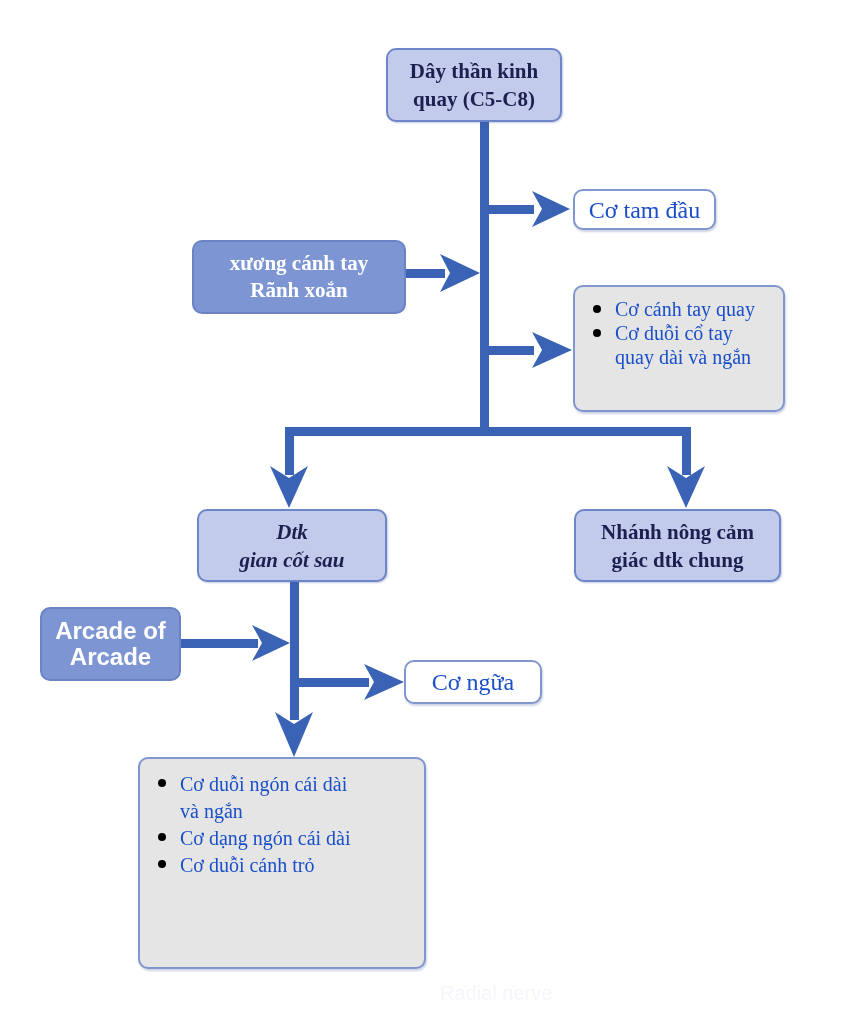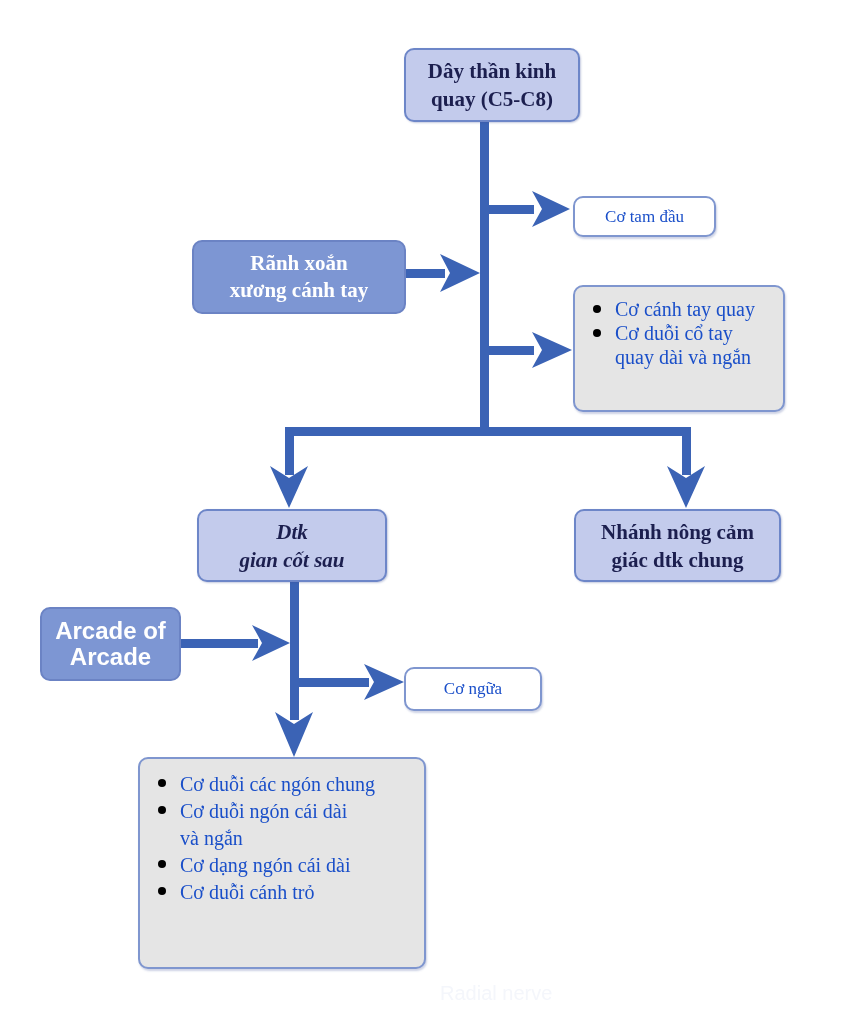--- a/index.html
+++ b/index.html
@@ -2,21 +2,21 @@
 <html><head>
   <meta charset="utf-8">
   <style>
     html, body { margin: 0; padding: 0; background: #ffffff; }
     body { width: 864px; height: 1023px; position: relative; overflow: hidden; font-family: "Liberation Serif", serif; }
     svg.lines { position: absolute; left: 0; top: 0; }
     .box { position: absolute; box-sizing: border-box; border-radius: 10px; display: flex; align-items: center; justify-content: center; text-align: center; }
     .light { background: #c3cbec; border: 2px solid #6d86c8; color: #1c1f4f; font-weight: bold; font-size: 21px; line-height: 28px; box-shadow: 1px 1px 2px rgba(60,80,150,0.3); }
     .dark { background: #7d96d3; border: 2px solid #6b83c4; color: #ffffff; font-weight: bold; font-size: 21px; line-height: 27px; }
     .dark.sans { font-family: "Liberation Sans", sans-serif; font-size: 24px; line-height: 26px; }
-    .white { background: #ffffff; border: 2px solid #7f96cf; color: #1a4fc9; font-size: 17px; line-height: 24px; box-shadow: 1px 2px 2px rgba(60,80,150,0.25); margin-top: 7px; }
+    .white { background: #ffffff; border: 2px solid #7f96cf; color: #1a4fc9; font-size: 24px; line-height: 24px; box-shadow: 1px 2px 2px rgba(60,80,150,0.25); }
     .list { position: absolute; box-sizing: border-box; background: #e5e5e5; border: 2px solid #7f96cf; border-radius: 10px; color: #1a4fc9; font-size: 20px; line-height: 24px; box-shadow: 1px 2px 2px rgba(60,80,150,0.25); }
     .list ul { margin: 0; padding: 0; list-style: none; }
     .list li { position: relative; padding-left: 30px; }
     .list li::before { content: ""; position: absolute; left: 8px; top: 8px; width: 8px; height: 8px; border-radius: 50%; background: #000; }
     .ghost { position: absolute; color: #f4f6fb; font-family: "Liberation Sans", sans-serif; font-size: 20px; }
   </style>
 </head>
 <body>
 
 <svg class="lines" width="864" height="1023">
@@ -43,35 +43,35 @@
 
     <rect x="180" y="639" width="78" height="9"></rect>
     <polygon points="252,625 290,643 252,661 262,643"></polygon>
 
     <rect x="294" y="678" width="75" height="9"></rect>
     <polygon points="364,664 404,682 364,700 374,682"></polygon>
     <polygon points="275,712 294,757 313,712 294,724"></polygon>
   </g>
 </svg>
 
-<div class="box light" style="left:404px;top:48px;width:176px;height:74px;">
+<div class="box light" style="left:386px;top:48px;width:176px;height:74px;">
   <div>
     <div>Dây thần kinh</div>
     <div>quay (C5-C8)</div>
   </div>
 </div>
 
 <div class="box white" style="left:573px;top:189px;width:143px;height:41px;">
   <span>Cơ tam đầu</span>
 </div>
 
 <div class="box dark" style="left:192px;top:240px;width:214px;height:74px;">
   <div>
+    <div>xương cánh tay</div>
     <div>Rãnh xoắn</div>
-    <div>xương cánh tay</div>
   </div>
 </div>
 
 <div class="list" style="left:573px;top:285px;width:212px;height:127px;padding:10px 8px 0 10px;">
   <ul>
     <li>Cơ cánh tay quay</li>
     <li>Cơ duỗi cổ tay quay dài và ngắn</li>
   </ul>
 </div>
 
@@ -95,20 +95,19 @@
     <div>Arcade</div>
   </div>
 </div>
 
 <div class="box white" style="left:404px;top:660px;width:138px;height:44px;">
   <span>Cơ ngữa</span>
 </div>
 
 <div class="list" style="left:138px;top:757px;width:288px;height:212px;padding:12px 8px 0 10px;line-height:27px;">
   <ul>
-    <li>Cơ duỗi các ngón chung</li>
     <li style="width:170px;">Cơ duỗi ngón cái dài và ngắn</li>
     <li>Cơ dạng ngón cái dài</li>
     <li>Cơ duỗi cánh trỏ</li>
   </ul>
 </div>
 
 <div class="ghost" style="left:440px;top:982px;">Radial nerve</div>
 
 </body></html>

